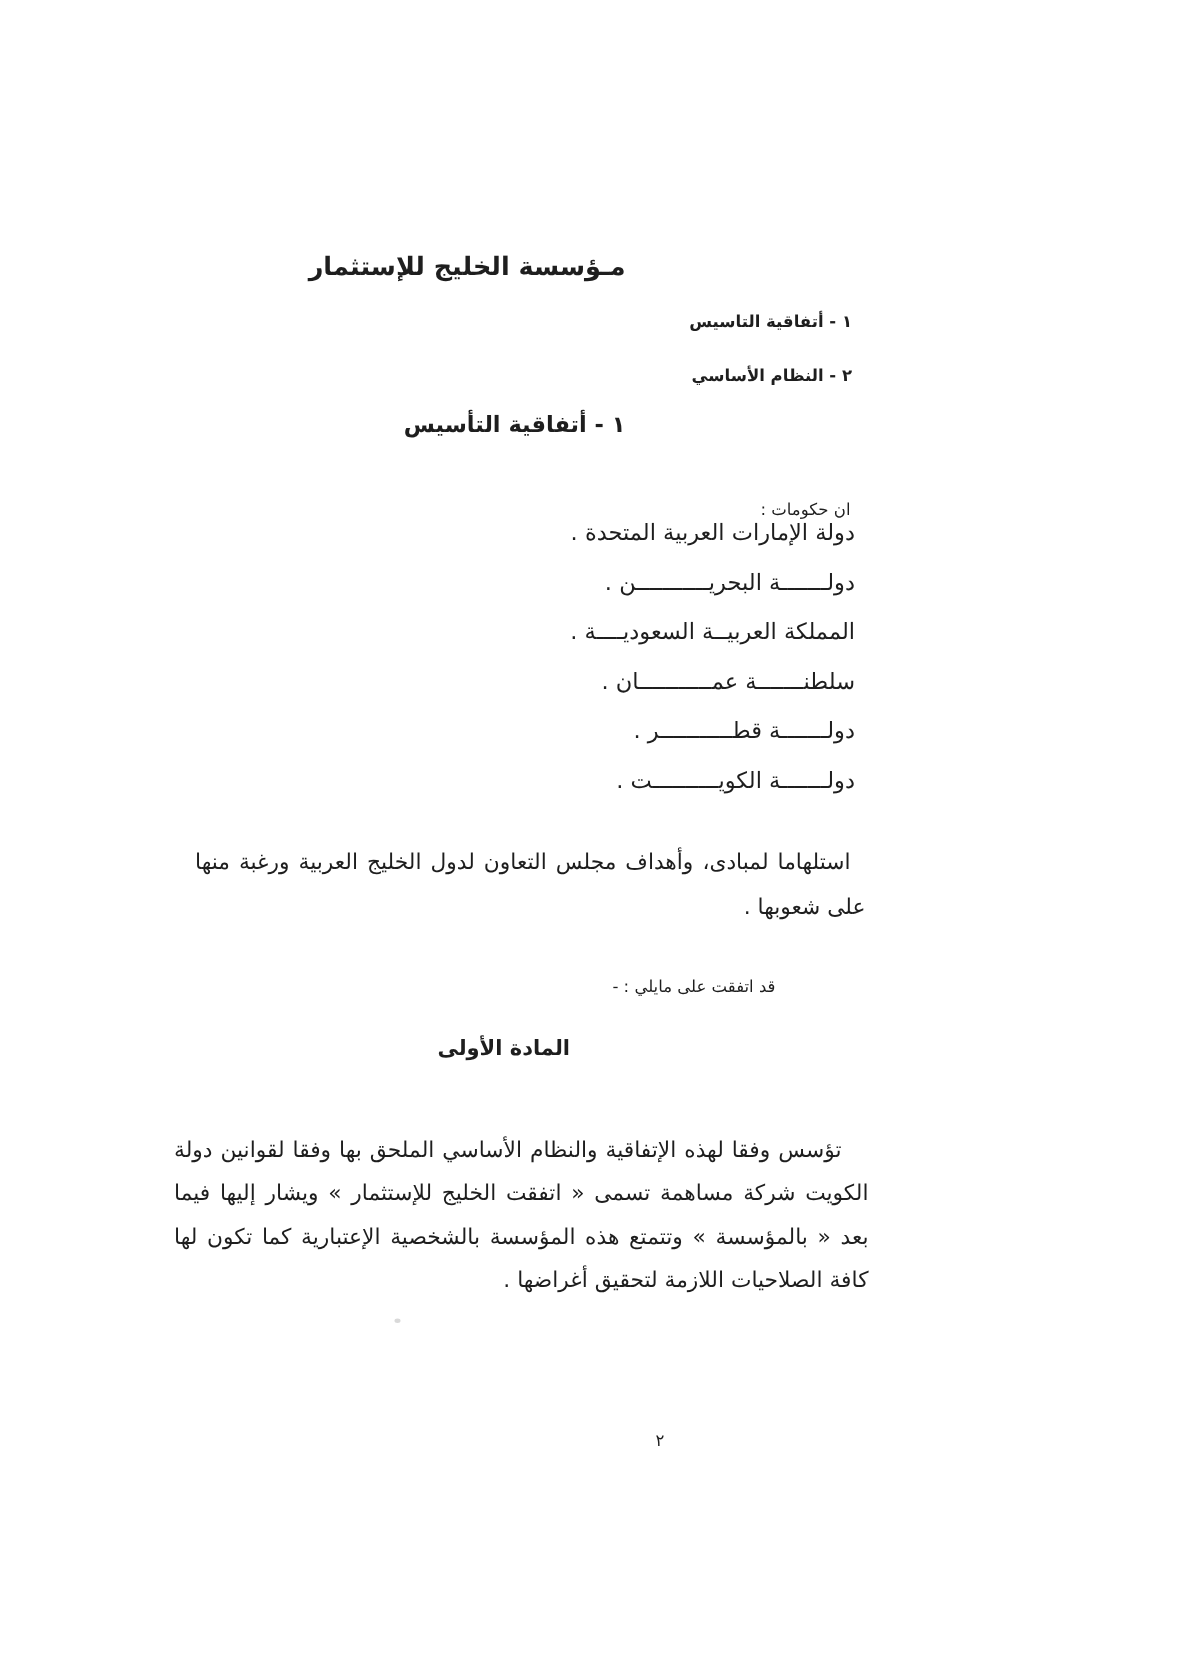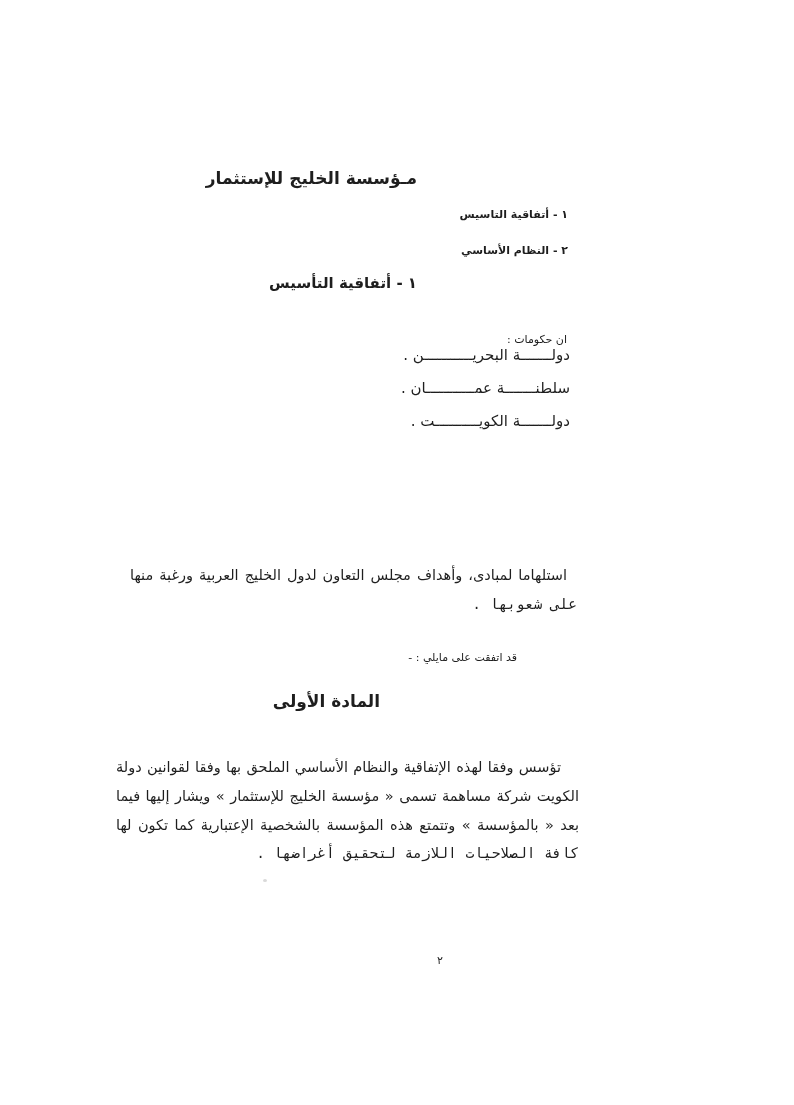--- a/index.html
+++ b/index.html
@@ -11,55 +11,58 @@
     direction:rtl;
     font-family:"DejaVu Sans", sans-serif;
     color:var(--ink);
     overflow:hidden;
   }
   .t { position:absolute; white-space:nowrap; font-size:11px; line-height:1.35; }
   .bold { font-weight:700; }
   .countries { position:absolute; font-size:15px; line-height:33px; font-weight:400; }
   .para { position:absolute; font-size:14.5px; line-height:30px; font-weight:400;margin-top:32px; }
   .jline { text-align:justify; text-align-last:justify; }
-  .lastline { text-align:right;font-family:Liberation Mono, monospace; }
+  .lastline { text-align:right; }
   .speck { position:absolute; width:4px; height:3px; background:#d9d9d9; border-radius:50%; }
 </style>
 </head>
 <body>
 
 <div class="page">
 
   <div class="t bold" style="top:167px; right:377px; font-size:17px;">مـؤسسة الخليج للإستثمار</div>
 
   <div class="t bold" style="top:208px; right:226px;">١ - أتفاقية التاسيس</div>
   <div class="t bold" style="top:244px; right:226px;">٢ - النظام الأساسي</div>
 
   <div class="t bold" style="top:273px; right:377px; font-size:15px;">١ - أتفاقية التأسيس</div>
 
   <div class="t" style="top:307px; right:227px;margin-top:26px;">ان حكومات :</div>
 
   <div class="countries" style="top:339px; right:224px;">
+    <div>دولة الإمارات العربية المتحدة .</div>
     <div>دولـــــــة البحريـــــــــــن .</div>
+    <div>المملكة العربيــة السعوديــــة .</div>
     <div>سلطنـــــــة عمـــــــــــان .</div>
+    <div>دولـــــــة قطـــــــــــر .</div>
     <div>دولـــــــة الكويــــــــــت .</div>
   </div>
 
   <div class="para" style="top:528px; right:217px; width:447px;">
     <div class="jline" style="text-indent:10px">استلهاما لمبادى، وأهداف مجلس التعاون لدول الخليج العربية ورغبة منها</div>
     <div class="lastline">على شعوبها .</div>
   </div>
 
   <div class="t" style="top:651px; right:277px;">قد اتفقت على مايلي : -</div>
 
-  <div class="t bold" style="top:690px; right:414px; font-size:17px;">المادة الأولى</div>
+  <div class="t bold" style="top:690px; right:414px; font-size:14px;">المادة الأولى</div>
 
   <div class="para" style="top:721px; right:215px; width:463px; line-height:29px;">
     <div class="jline" style="text-indent:18px">تؤسس وفقا لهذه الإتفاقية والنظام الأساسي الملحق بها وفقا لقوانين دولة</div>
-    <div class="jline">الكويت شركة مساهمة تسمى « مؤسسة الخليج للإستثمار » ويشار إليها فيما</div>
+    <div class="jline">الكويت شركة مساهمة تسمى « اتفقت الخليج للإستثمار » ويشار إليها فيما</div>
     <div class="jline">بعد « بالمؤسسة »  وتتمتع هذه المؤسسة بالشخصية الإعتبارية كما تكون لها</div>
     <div class="lastline">كافة الصلاحيات اللازمة لتحقيق أغراضها .</div>
   </div>
 
   <div class="speck" style="top:879px; right:527px;"></div>
 
   <div class="t" style="top:954px; left:366px; right:auto; width:28px; text-align:center;">٢</div>
 
 </div>
 

